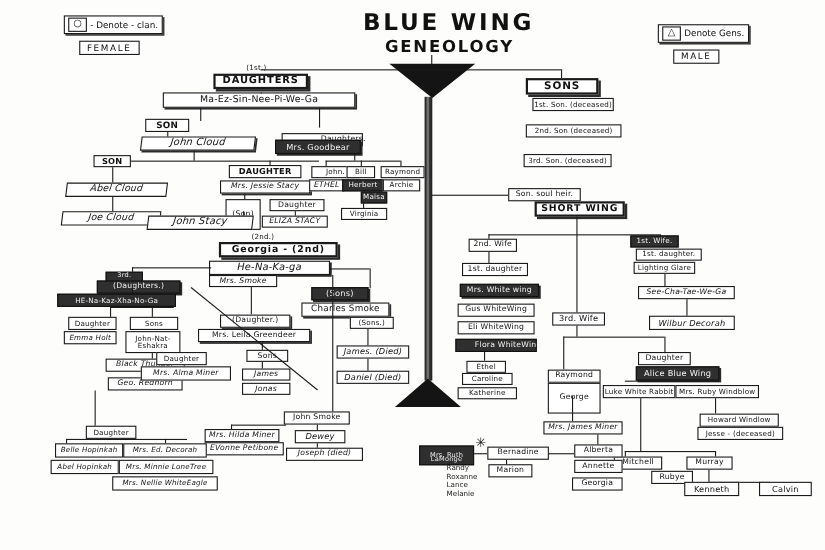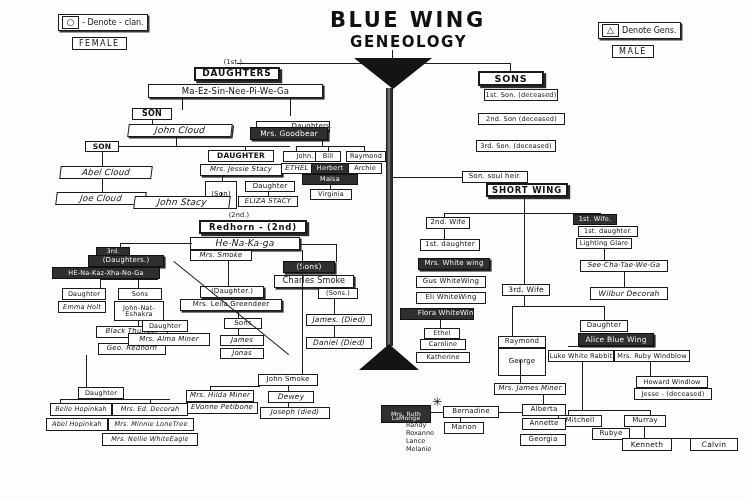--- a/index.html
+++ b/index.html
@@ -208,29 +208,29 @@
   <div class="ln h" style="left:296px; top:146px; width:68px;"></div>
   <div class="ln v" style="left:296px; top:146px; height:6px;"></div>
   <div class="ln v" style="left:328px; top:146px; height:6px;"></div>
   <div class="ln v" style="left:364px; top:146px; height:6px;"></div>
 
   <div class="box" style="left:283px; top:151px; width:44px; height:11px; font-size:6.5px;">John.</div>
   <div class="box italic" style="left:281px; top:163px; width:32px; height:11px; font-size:7px;">ETHEL</div>
 
   <div class="box" style="left:315px; top:151px; width:26px; height:11px; font-size:6.5px;">Bill</div>
   <div class="box dark" style="left:311px; top:163px; width:38px; height:11px; font-size:6.5px;">Herbert</div>
-  <div class="box dark" style="left:302px; top:174px; width:56px; height:11px; font-size:6.5px;">Maisa</div>
+  <div class="box dark" style="left:328px; top:174px; width:24px; height:11px; font-size:6.5px;">Maisa</div>
   <div class="ln v" style="left:330px; top:185px; height:5px;"></div>
   <div class="box" style="left:310px; top:189px; width:42px; height:11px; font-size:6.5px;">Virginia</div>
 
   <div class="box" style="left:346px; top:151px; width:40px; height:11px; font-size:6.5px;">Raymond</div>
   <div class="box" style="left:348px; top:163px; width:34px; height:11px; font-size:6.5px;">Archie</div>
 
   <div class="box noborder" style="left:222px; top:211px; width:34px; height:9px; font-size:6.5px;">(2nd.)</div>
-  <div class="box hdr" style="left:199px; top:220px; width:108px; height:14px; font-size:8.5px;">Redhorn - (2nd)</div>
+  <div class="box hdr" style="left:199px; top:220px; width:108px; height:14px; font-size:8.5px;">Georgia - (2nd)</div>
   <div class="box shadow italic" style="left:190px; top:237px; width:110px; height:13px; font-size:9px;">He-Na-Ka-ga</div>
   <div class="box italic" style="left:190px; top:250px; width:62px; height:11px; font-size:7px;">Mrs. Smoke</div>
 
   <div class="ln h" style="left:120px; top:243px; width:72px;"></div>
   <div class="ln v" style="left:120px; top:243px; height:16px;"></div>
 
   <div class="ln h" style="left:300px; top:244px; width:36px;"></div>
   <div class="ln v" style="left:336px; top:244px; height:18px;"></div>
   <div class="box dark shadow" style="left:283px; top:261px; width:52px; height:12px; font-size:7.5px;">(Sons)</div>
   <div class="box shadow" style="left:274px; top:275px; width:80px; height:13px; font-size:8px;">Charles Smoke</div>
@@ -320,21 +320,21 @@
   <div class="ln v" style="left:624px; top:272px; height:16px;"></div>
   <div class="box italic" style="left:590px; top:287px; width:78px; height:13px; font-size:7.5px;">Wilbur Decorah</div>
 
   <div class="ln v" style="left:444px; top:213px; height:5px;"></div>
   <div class="box" style="left:426px; top:217px; width:44px; height:12px; font-size:7px;">2nd. Wife</div>
   <div class="ln v" style="left:444px; top:229px; height:11px;"></div>
   <div class="box" style="left:420px; top:239px; width:60px; height:12px; font-size:7px;">1st. daughter</div>
   <div class="box dark shadow" style="left:418px; top:258px; width:72px; height:12px; font-size:7px;">Mrs. White wing</div>
   <div class="box" style="left:416px; top:276px; width:70px; height:12px; font-size:7px;">Gus WhiteWing</div>
   <div class="box" style="left:416px; top:292px; width:70px; height:12px; font-size:7px;">Eli WhiteWing</div>
-  <div class="box dark" style="left:400px; top:308px; width:74px; height:12px; font-size:7px;padding-left:24px;">Flora WhiteWing</div>
+  <div class="box dark" style="left:414px; top:308px; width:74px; height:12px; font-size:7px;padding-left:24px;">Flora WhiteWing</div>
   <div class="ln v" style="left:440px; top:320px; height:8px;"></div>
   <div class="box" style="left:424px; top:328px; width:36px; height:11px; font-size:6.5px;">Ethel</div>
   <div class="box" style="left:420px; top:339px; width:46px; height:11px; font-size:6.5px;">Caroline</div>
   <div class="box" style="left:416px; top:352px; width:54px; height:11px; font-size:6.5px;">Katherine</div>
 
   <div class="ln v" style="left:524px; top:213px; height:72px;"></div>
   <div class="box" style="left:502px; top:284px; width:48px; height:12px; font-size:7.5px;">3rd. Wife</div>
   <div class="ln v" style="left:524px; top:296px; height:10px;"></div>
   <div class="ln h" style="left:512px; top:306px; width:92px;"></div>
   <div class="ln v" style="left:512px; top:306px; height:30px;"></div>

